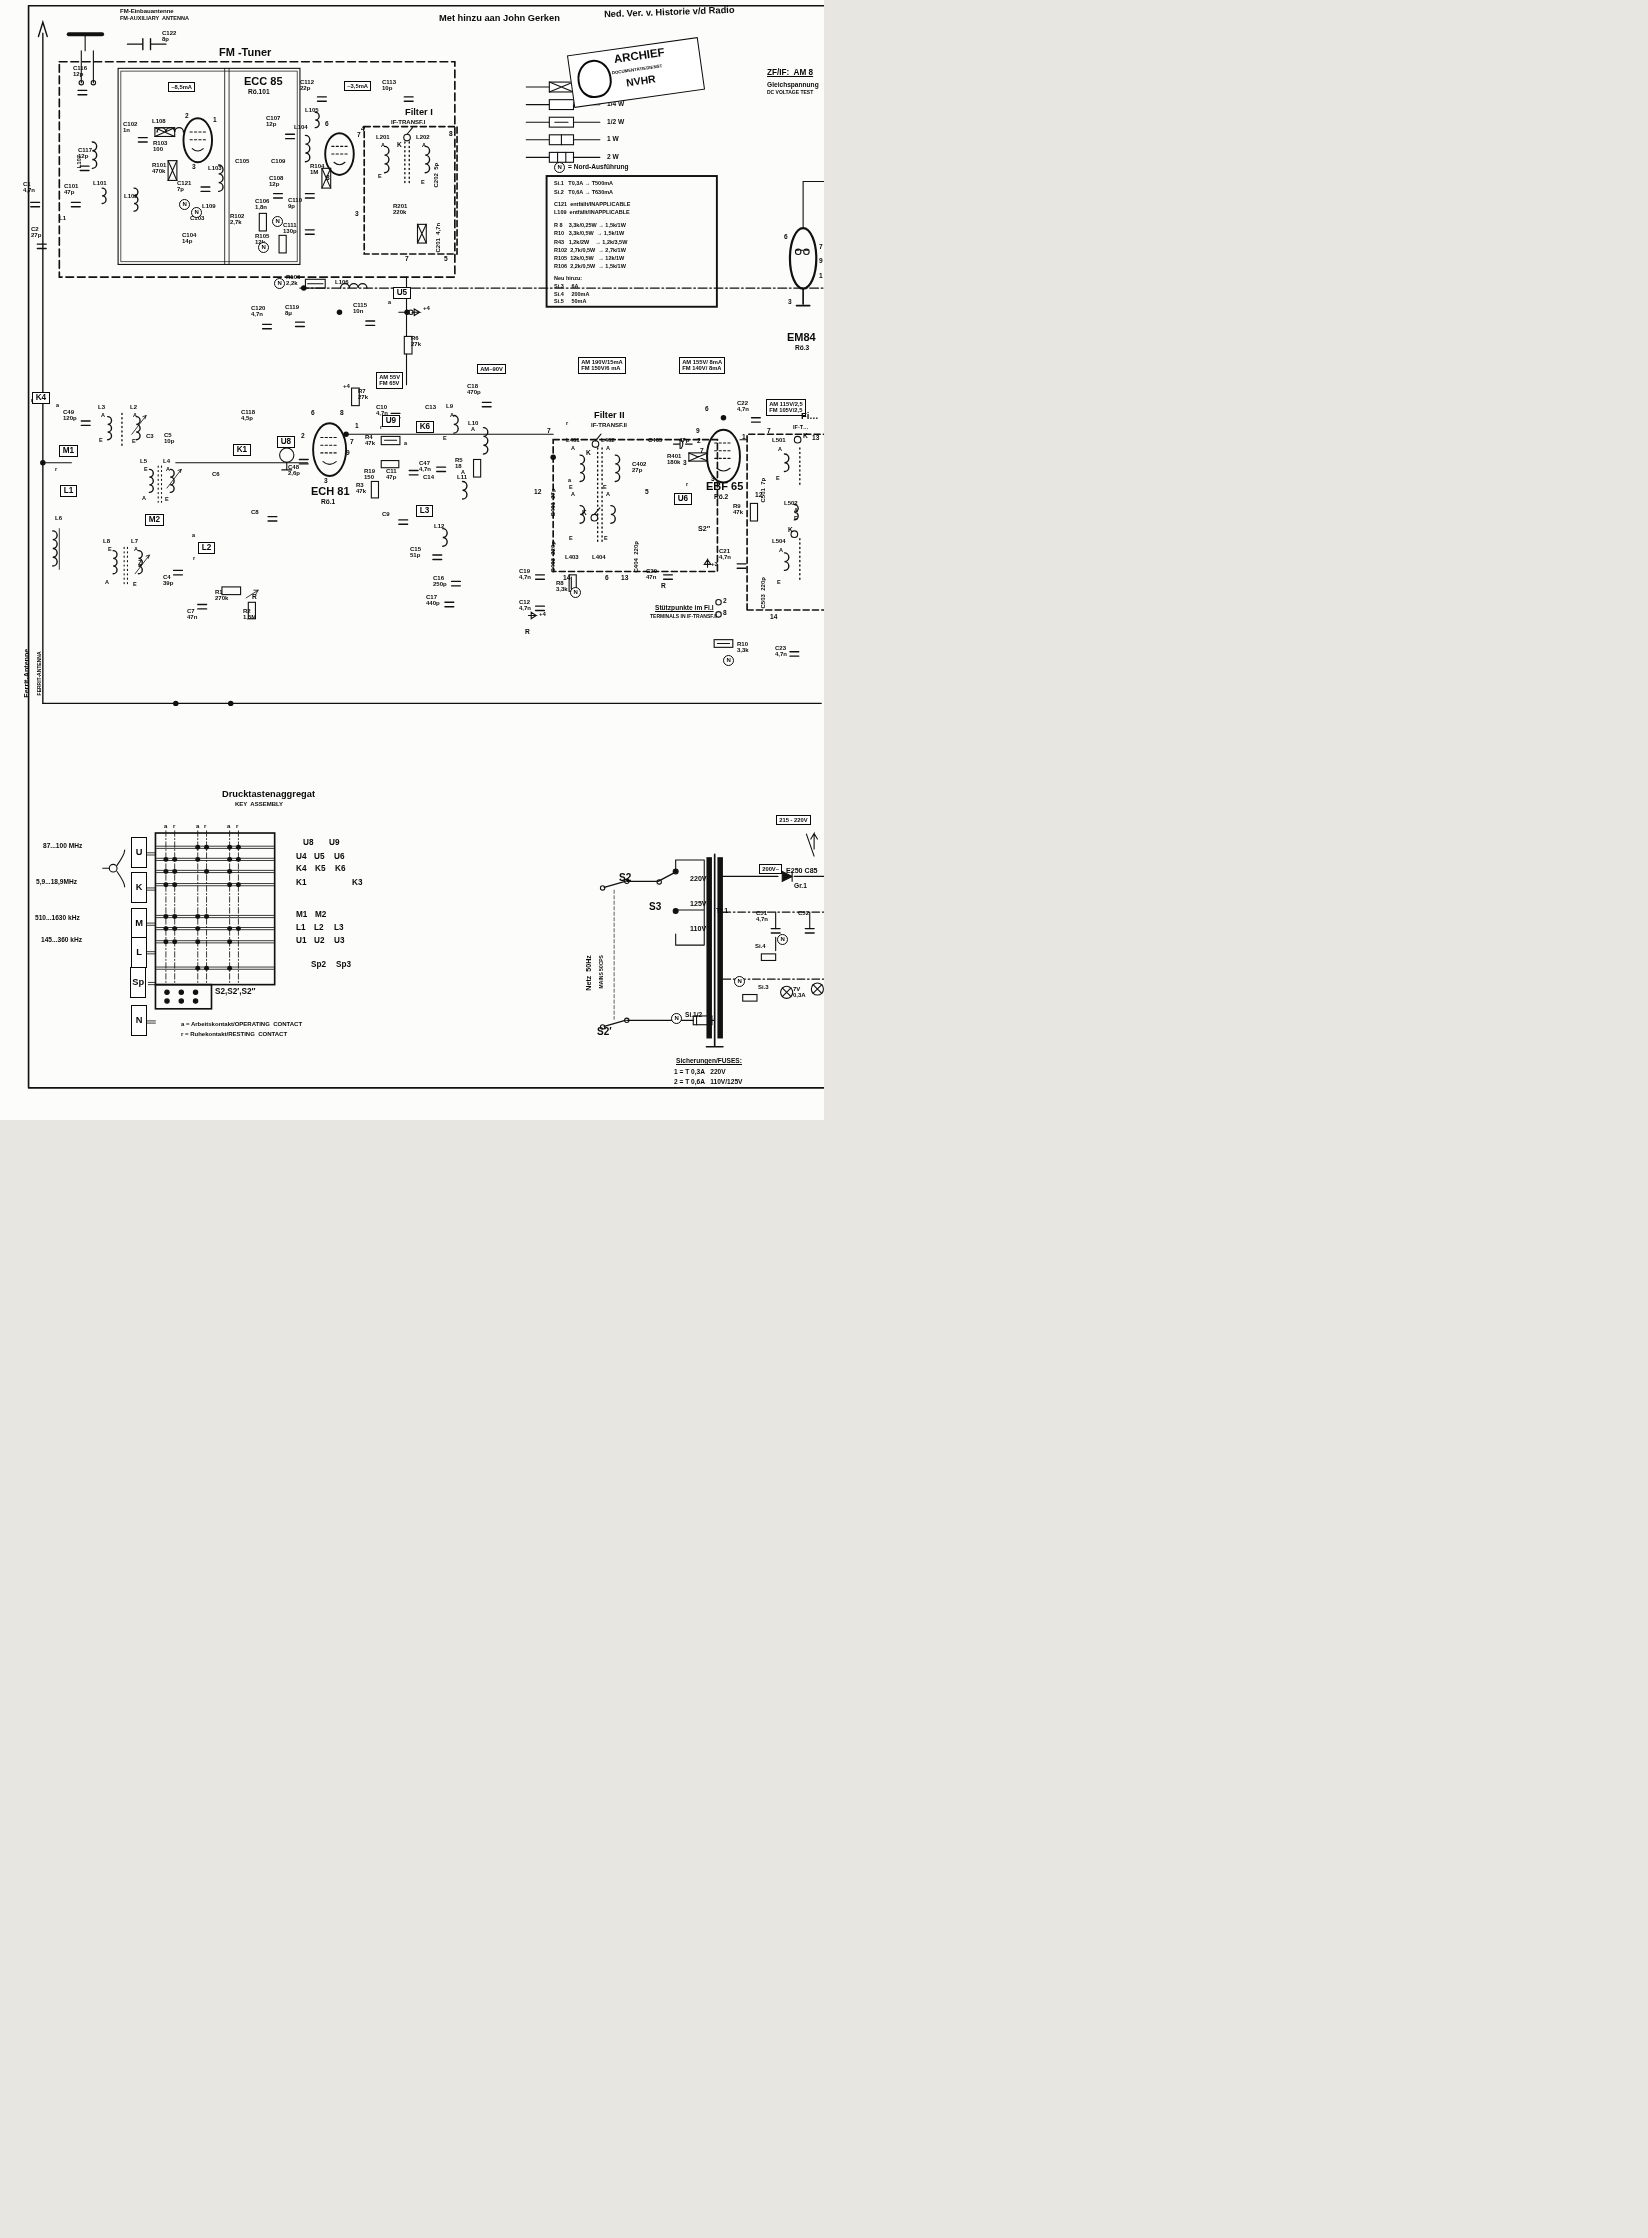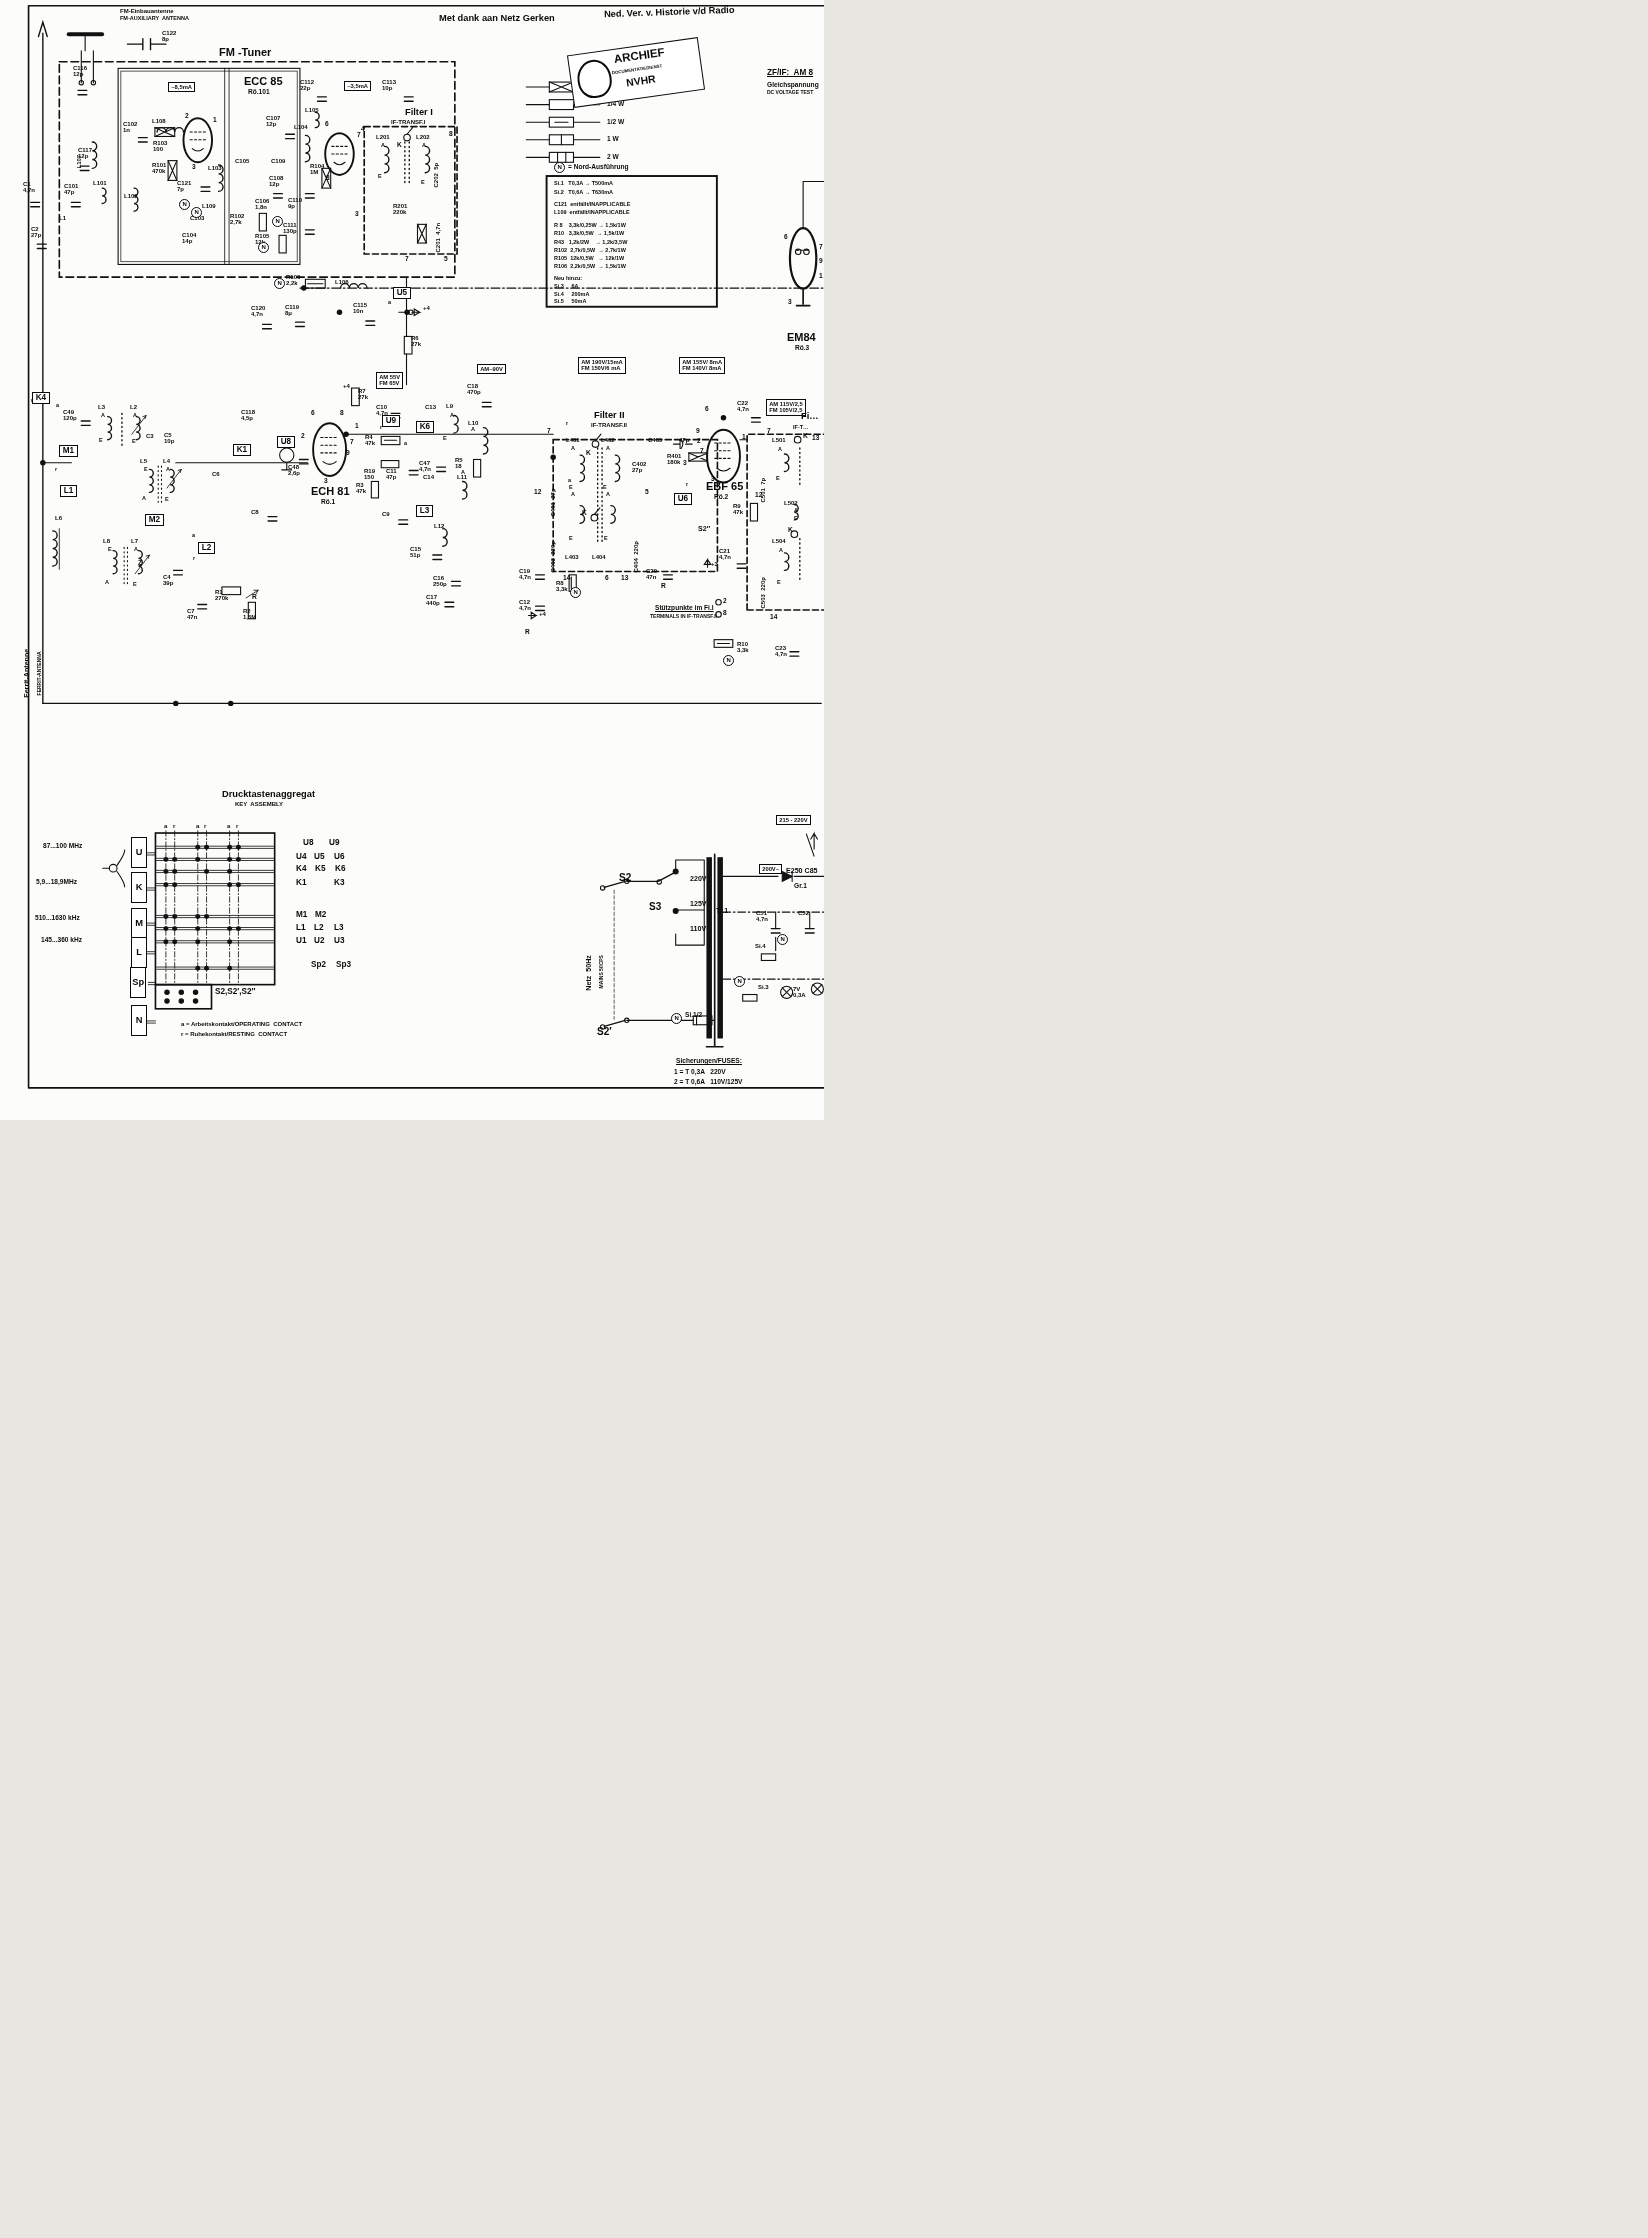--- a/index.html
+++ b/index.html
@@ -274,21 +274,21 @@
           <circle cx="1007" cy="832" r="5"></circle>
           <circle cx="1317" cy="760" r="5"></circle>
     <circle cx="78" cy="842" r="5"></circle>
           <circle cx="320" cy="1280" r="5"></circle>
           <circle cx="420" cy="1280" r="5"></circle>
   </g>
   <path d="M320 842 H560 M78 842 H130" stroke-width="2"></path>
 </g>
 </svg>
 
-<div class="lb s17" style="left:439px;top:13px">Met dank aan Netz Gerken</div>
+<div class="lb s17" style="left:439px;top:13px">Met hinzu aan John Gerken</div>
 <div class="lb s17" style="left:604px;top:6.6px;transform:rotate(-2deg)">Ned. Ver. v. Historie v/d Radio</div>
 <div class="stamp">
   <div class="logo"></div>
   <div class="s1">ARCHIEF</div>
   <div class="s2">DOCUMENTATIEDIENST</div>
   <div class="s3">NVHR</div>
 </div>
 <div class="lb s15 u" style="left:767px;top:69px">ZF/IF:  AM 8</div>
 <div class="lb s12" style="left:767px;top:81px">Gleichspannung</div>
 <div class="lb s9" style="left:767px;top:90px">DC VOLTAGE TEST</div>
@@ -660,21 +660,21 @@
 <div class="lb" style="left:236px;top:823px">r</div>
 <div class="lb s15" style="left:303px;top:839px">U8</div>
 <div class="lb s15" style="left:329px;top:839px">U9</div>
 <div class="lb s15" style="left:296px;top:853px">U4</div>
 <div class="lb s15" style="left:314px;top:853px">U5</div>
 <div class="lb s15" style="left:334px;top:853px">U6</div>
 <div class="lb s15" style="left:296px;top:865px">K4</div>
 <div class="lb s15" style="left:315px;top:865px">K5</div>
 <div class="lb s15" style="left:335px;top:865px">K6</div>
 <div class="lb s15" style="left:296px;top:879px">K1</div>
-<div class="lb s15" style="left:334px;top:879px">K3</div>
+<div class="lb s15" style="left:352px;top:879px">K3</div>
 <div class="lb s15" style="left:296px;top:911px">M1</div>
 <div class="lb s15" style="left:315px;top:911px">M2</div>
 <div class="lb s15" style="left:296px;top:924px">L1</div>
 <div class="lb s15" style="left:314px;top:924px">L2</div>
 <div class="lb s15" style="left:334px;top:924px">L3</div>
 <div class="lb s15" style="left:296px;top:937px">U1</div>
 <div class="lb s15" style="left:314px;top:937px">U2</div>
 <div class="lb s15" style="left:334px;top:937px">U3</div>
 <div class="lb s15" style="left:311px;top:961px">Sp2</div>
 <div class="lb s15" style="left:336px;top:961px">Sp3</div>

